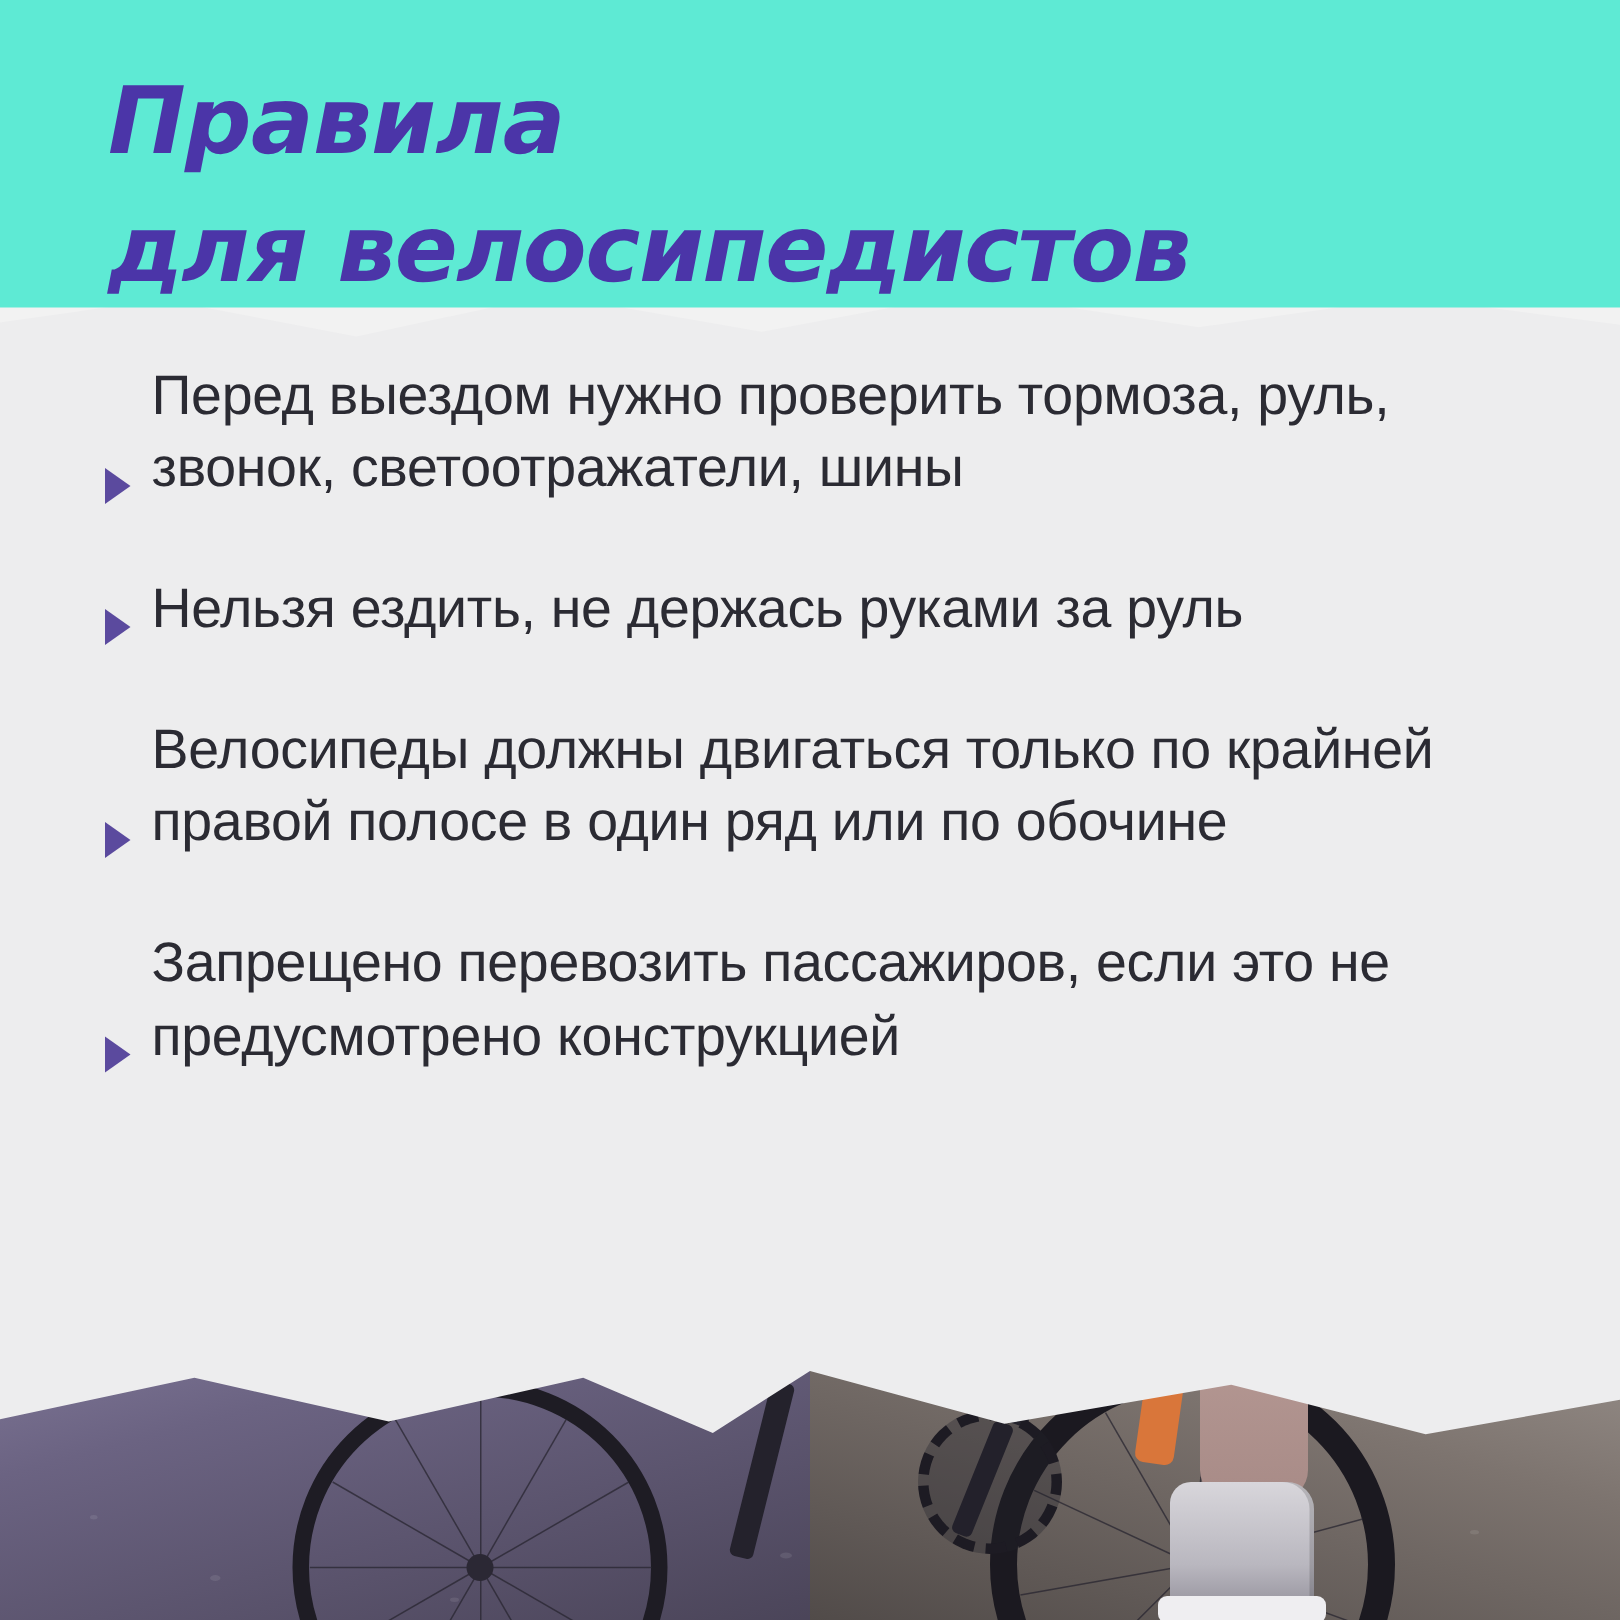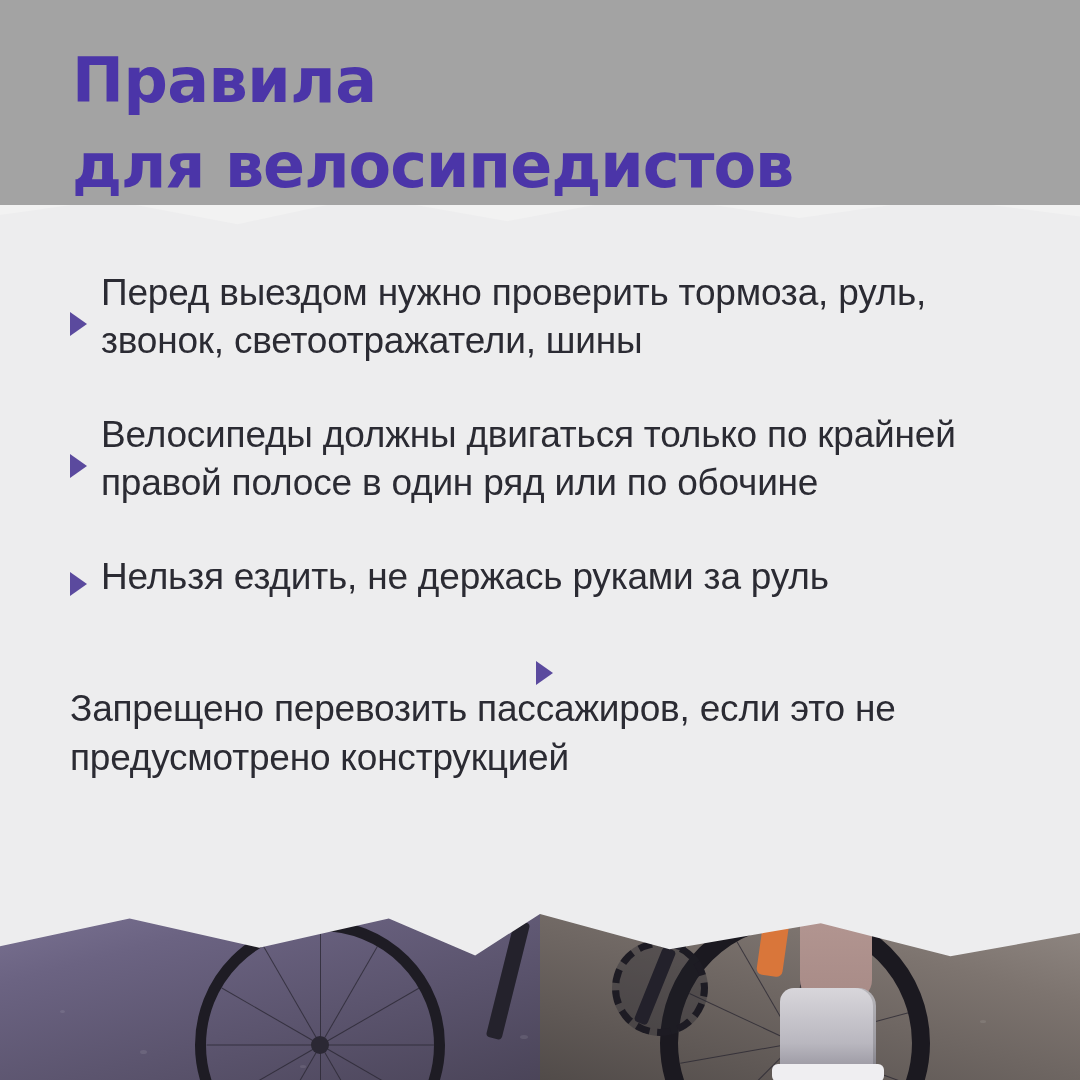--- a/index.html
+++ b/index.html
@@ -147,22 +147,23 @@
     background: #d9763a;
     border-radius: 6px;
     transform: rotate(8deg);
   }
 
   
   .header {
     position: absolute;
     left: 0; right: 0; top: 0;
     height: 205px;
-    background: #a3a3a3;
+    background: #5eead4;
     z-index: 5;
+    font-style: italic;
   }
   .title {
     position: absolute;
     left: 72px;
     top: 46px;
     color: #4b35a8;
     font-weight: 900;
     font-size: 62px;
     line-height: 1.12;
     letter-spacing: -0.5px;
@@ -188,25 +189,24 @@
 
   .bullets {
     position: absolute;
     left: 70px;
     right: 48px;
     top: 240px;
     z-index: 6;
   }
   .bullet {
     display: flex;
-    align-items: center;
+    align-items: flex-end;
     margin-bottom: 46px;
-    margin-top: 29px;
-  }
-  .bullet:last-child { margin-bottom: 0; flex-direction: column; }
+  }
+  .bullet:last-child { margin-bottom: 0; }
   .tri {
     flex: 0 0 auto;
     width: 0; height: 0;
     border-left: 17px solid #5b4a9e;
     border-top: 12px solid transparent;
     border-bottom: 12px solid transparent;
     margin-top: 14px;
     margin-right: 14px;
   }
   .btext {
@@ -285,23 +285,23 @@
   </h1>
 </div>
 
 <div class="bullets">
   <div class="bullet">
     <span class="tri"></span>
     <span class="btext">Перед выездом нужно проверить тормоза, руль, звонок, светоотражатели, шины</span>
   </div>
   <div class="bullet">
     <span class="tri"></span>
-    <span class="btext">Велосипеды должны двигаться только по крайней правой полосе в один ряд или по обочине</span>
+    <span class="btext">Нельзя ездить, не держась руками за руль</span>
   </div>
   <div class="bullet">
     <span class="tri"></span>
-    <span class="btext">Нельзя ездить, не держась руками за руль</span>
+    <span class="btext">Велосипеды должны двигаться только по крайней правой полосе в один ряд или по обочине</span>
   </div>
   <div class="bullet">
     <span class="tri"></span>
     <span class="btext">Запрещено перевозить пассажиров, если это не предусмотрено конструкцией</span>
   </div>
 </div>
 
 </body></html>

